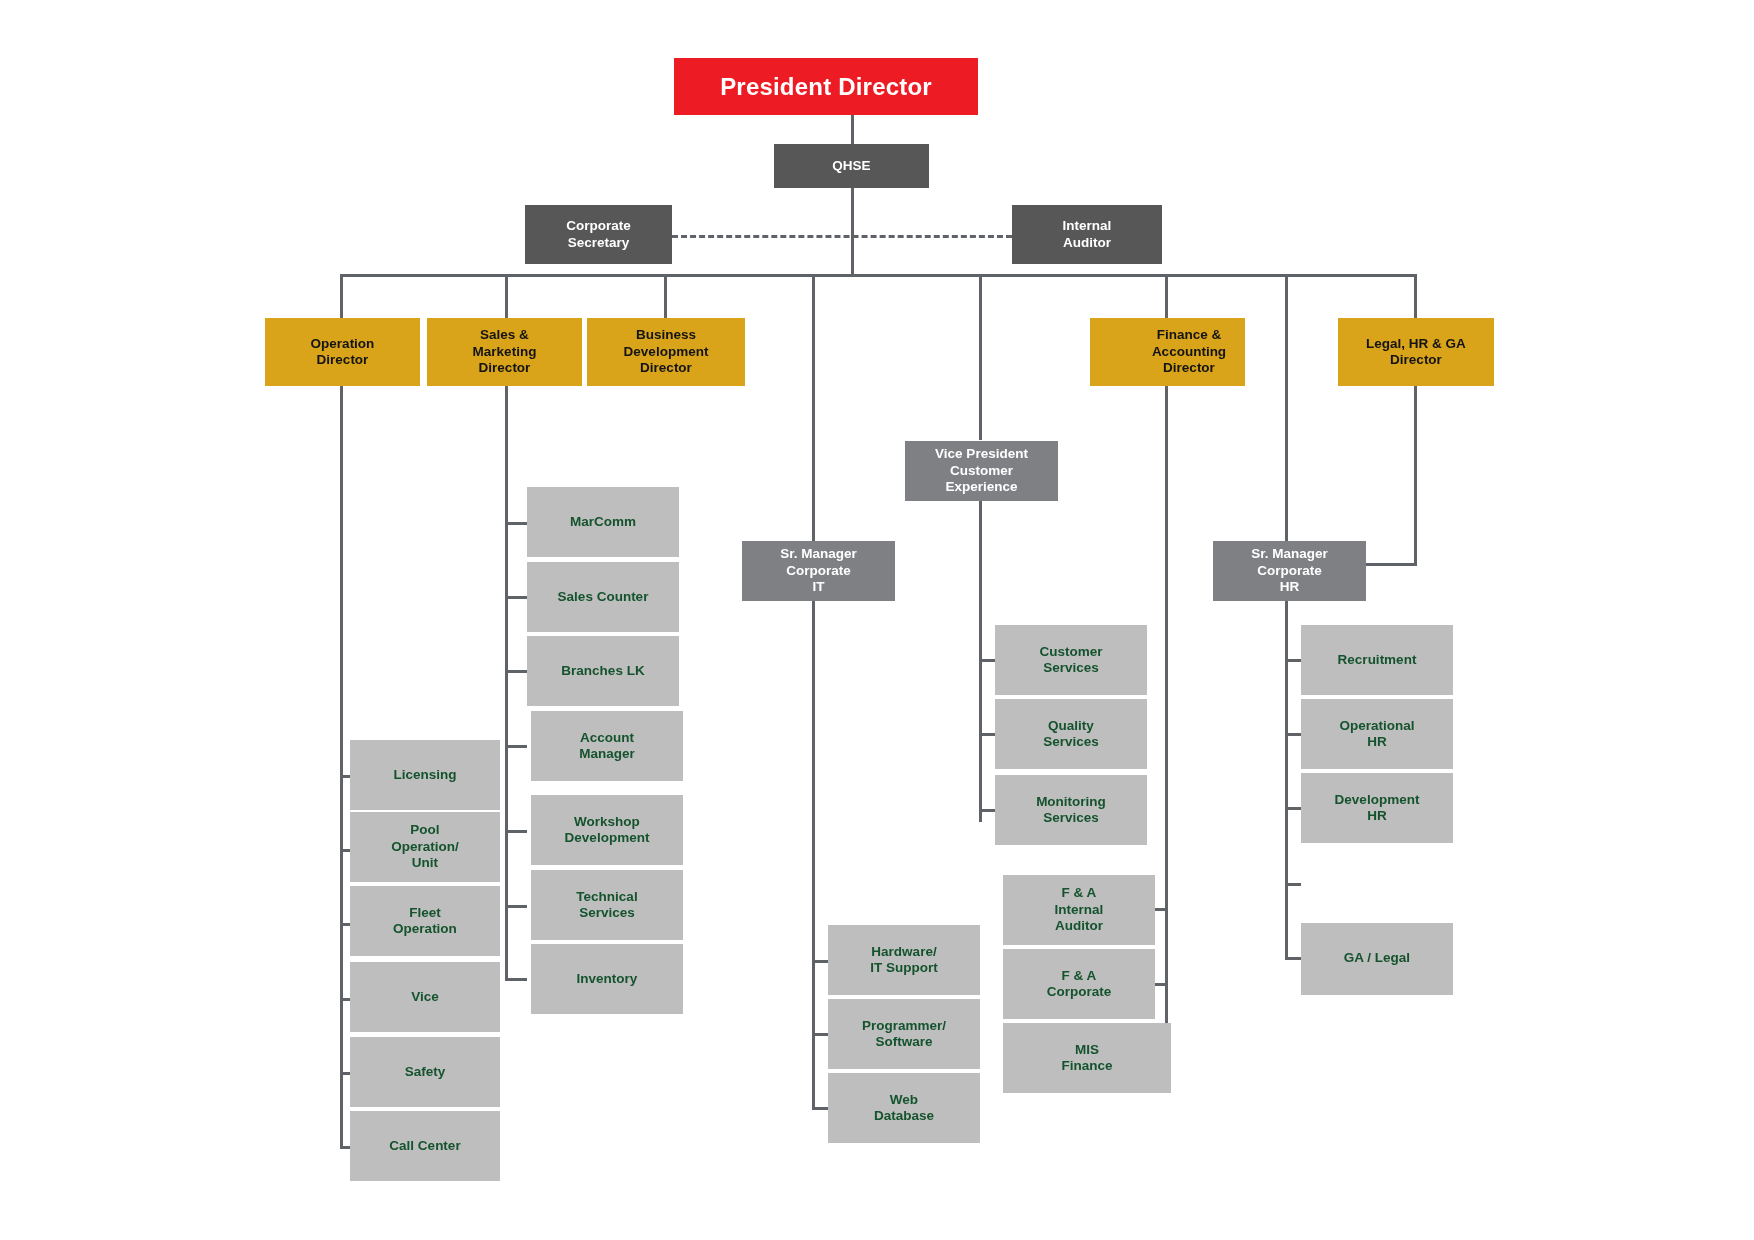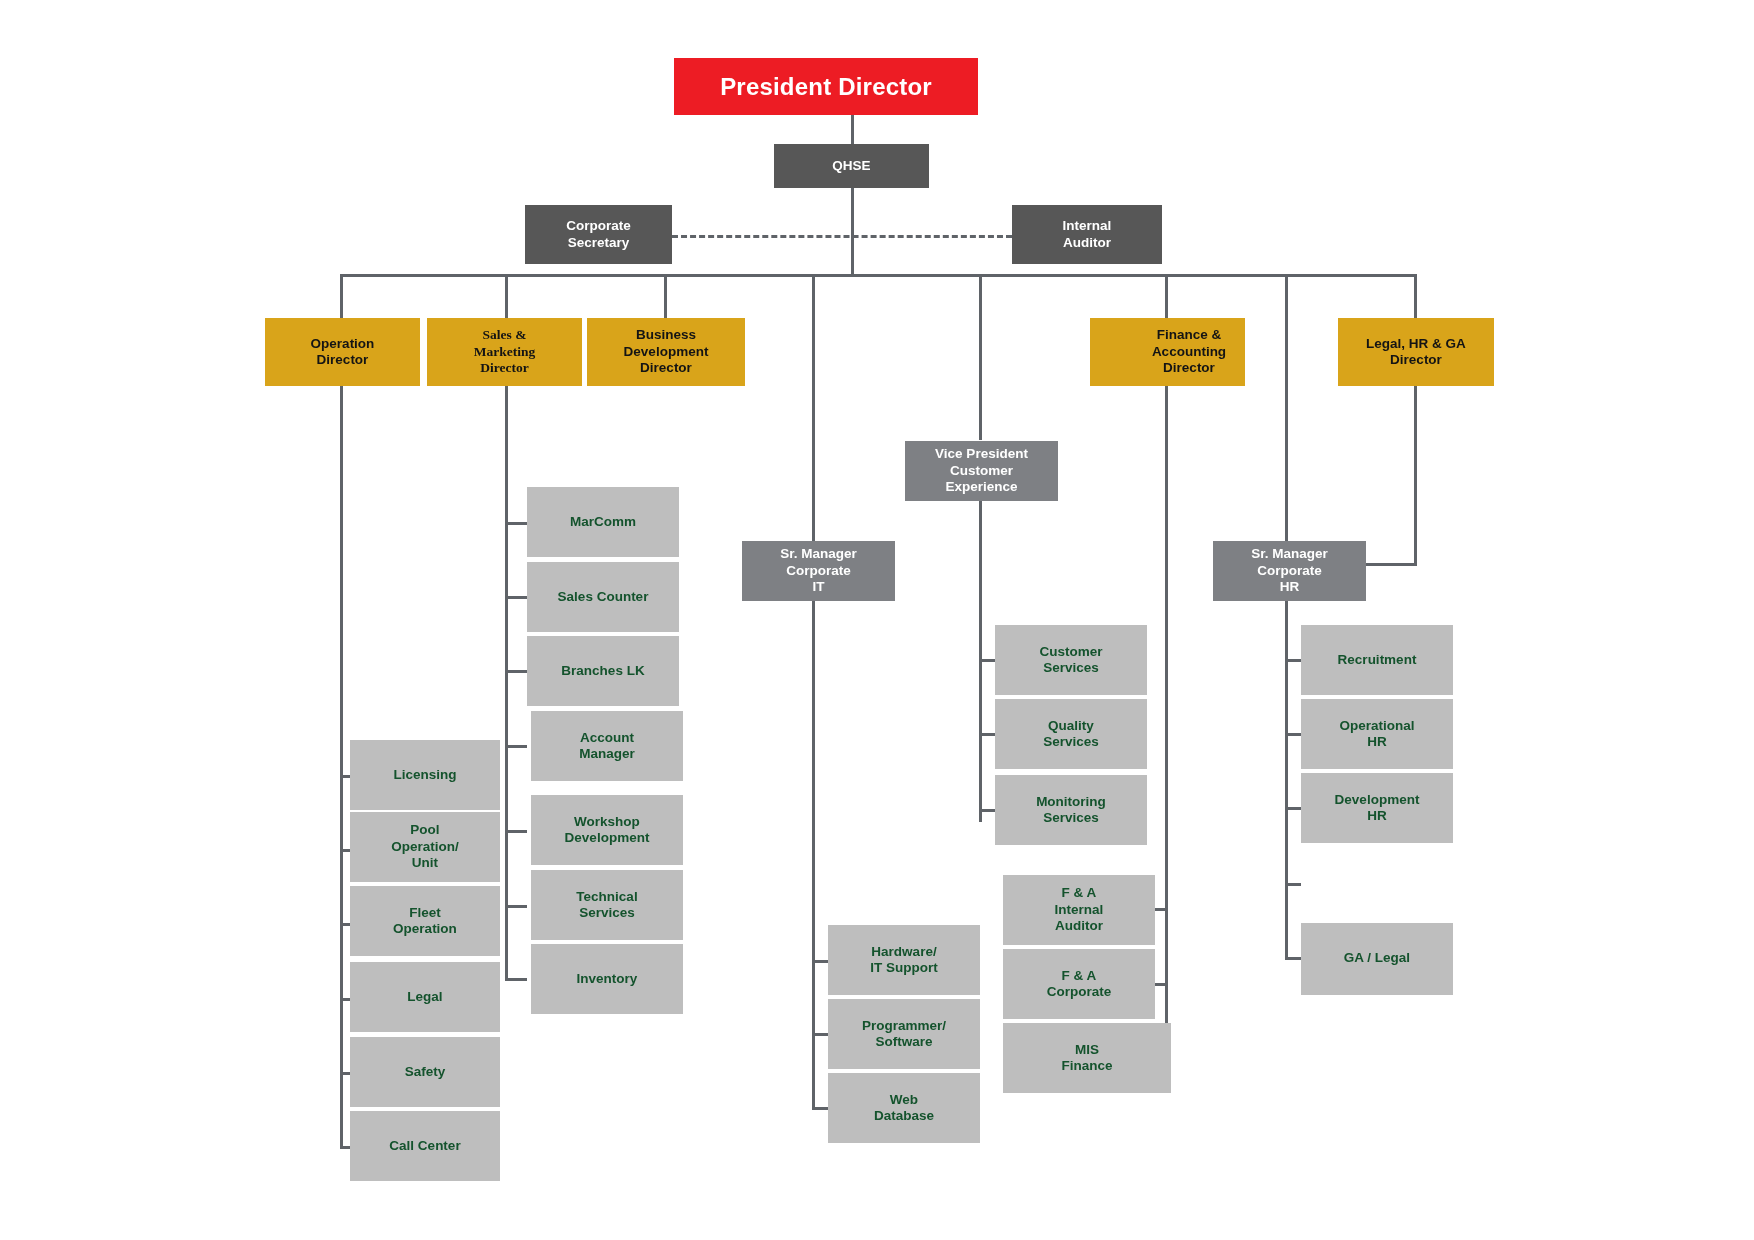--- a/index.html
+++ b/index.html
@@ -120,21 +120,21 @@
 
   <div class="node dark" style="left:525px; top:205px; width:147px; height:59px;">Corporate
 Secretary</div>
 
   <div class="node dark" style="left:1012px; top:205px; width:150px; height:59px;">Internal
 Auditor</div>
 
   <div class="node gold" style="left:265px; top:318px; width:155px; height:68px;">Operation
 Director</div>
 
-  <div class="node gold" style="left:427px; top:318px; width:155px; height:68px;font-family:Liberation Serif, serif;">Sales &amp;
+  <div class="node gold" style="left:427px; top:318px; width:155px; height:68px;">Sales &amp;
 Marketing
 Director</div>
 
   <div class="node gold" style="left:587px; top:318px; width:158px; height:68px;">Business
 Development
 Director</div>
 
   <div class="node gold" style="left:1090px; top:318px; width:155px; height:68px;padding-left:47px;">Finance &amp;
 Accounting
 Director</div>
@@ -153,21 +153,21 @@
   <div class="node mid" style="left:1213px; top:541px; width:153px; height:60px;">Sr. Manager
 Corporate
 HR</div>
 
   <div class="node grey" style="left:350px; top:740px; width:150px; height:70px;">Licensing</div>
   <div class="node grey" style="left:350px; top:812px; width:150px; height:70px;">Pool
 Operation/
 Unit</div>
   <div class="node grey" style="left:350px; top:886px; width:150px; height:70px;">Fleet
 Operation</div>
-  <div class="node grey" style="left:350px; top:962px; width:150px; height:70px;">Legal</div>
+  <div class="node grey" style="left:350px; top:962px; width:150px; height:70px;">Vice</div>
   <div class="node grey" style="left:350px; top:1037px; width:150px; height:70px;">Safety</div>
   <div class="node grey" style="left:350px; top:1111px; width:150px; height:70px;">Call Center</div>
 
   <div class="node grey" style="left:527px; top:487px; width:152px; height:70px;">MarComm</div>
   <div class="node grey" style="left:527px; top:562px; width:152px; height:70px;">Sales Counter</div>
   <div class="node grey" style="left:527px; top:636px; width:152px; height:70px;">Branches LK</div>
   <div class="node grey" style="left:531px; top:711px; width:152px; height:70px;">Account
 Manager</div>
   <div class="node grey" style="left:531px; top:795px; width:152px; height:70px;">Workshop
 Development</div>

